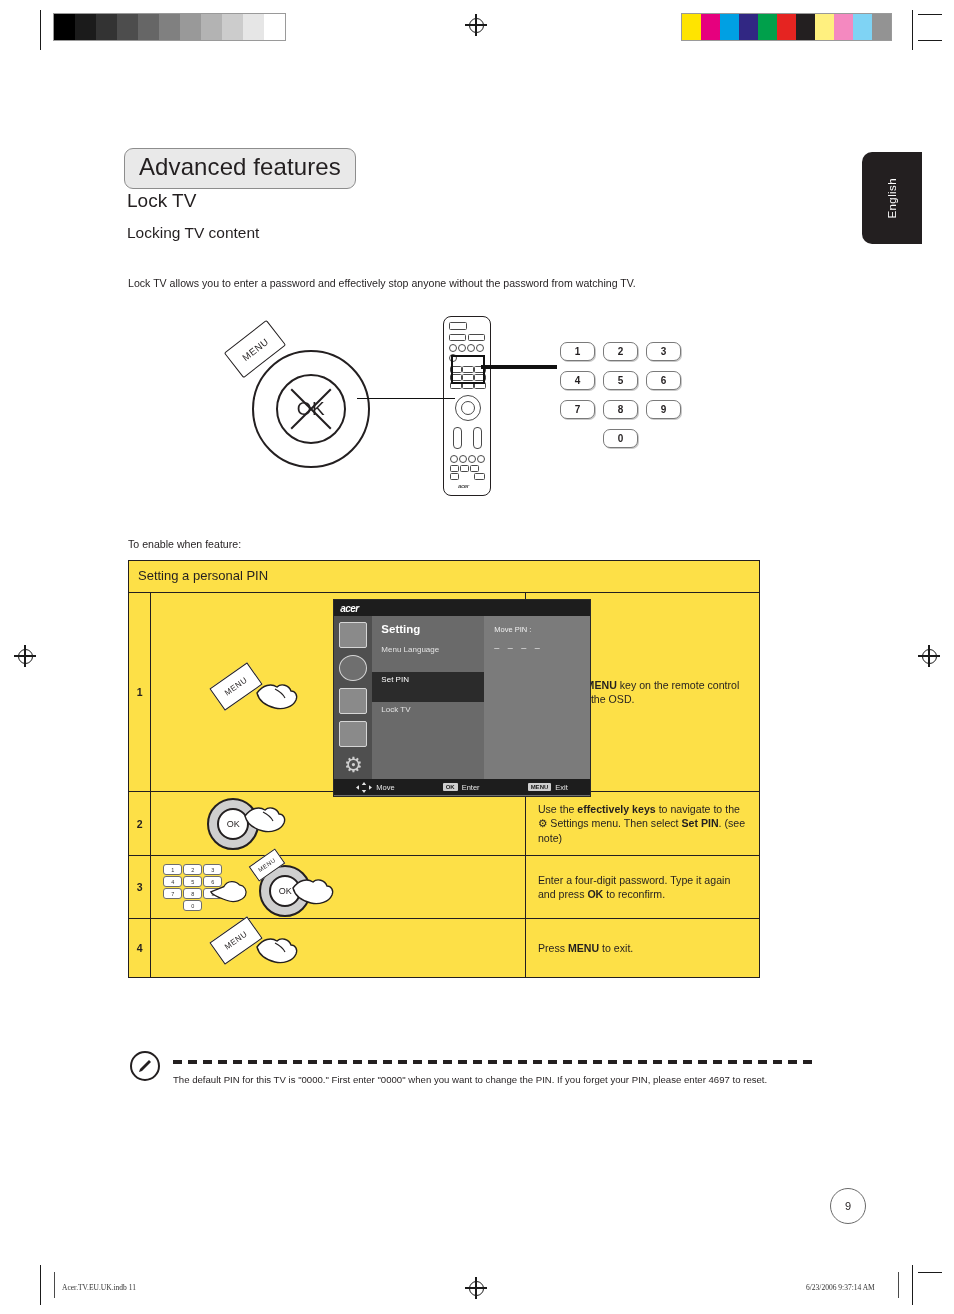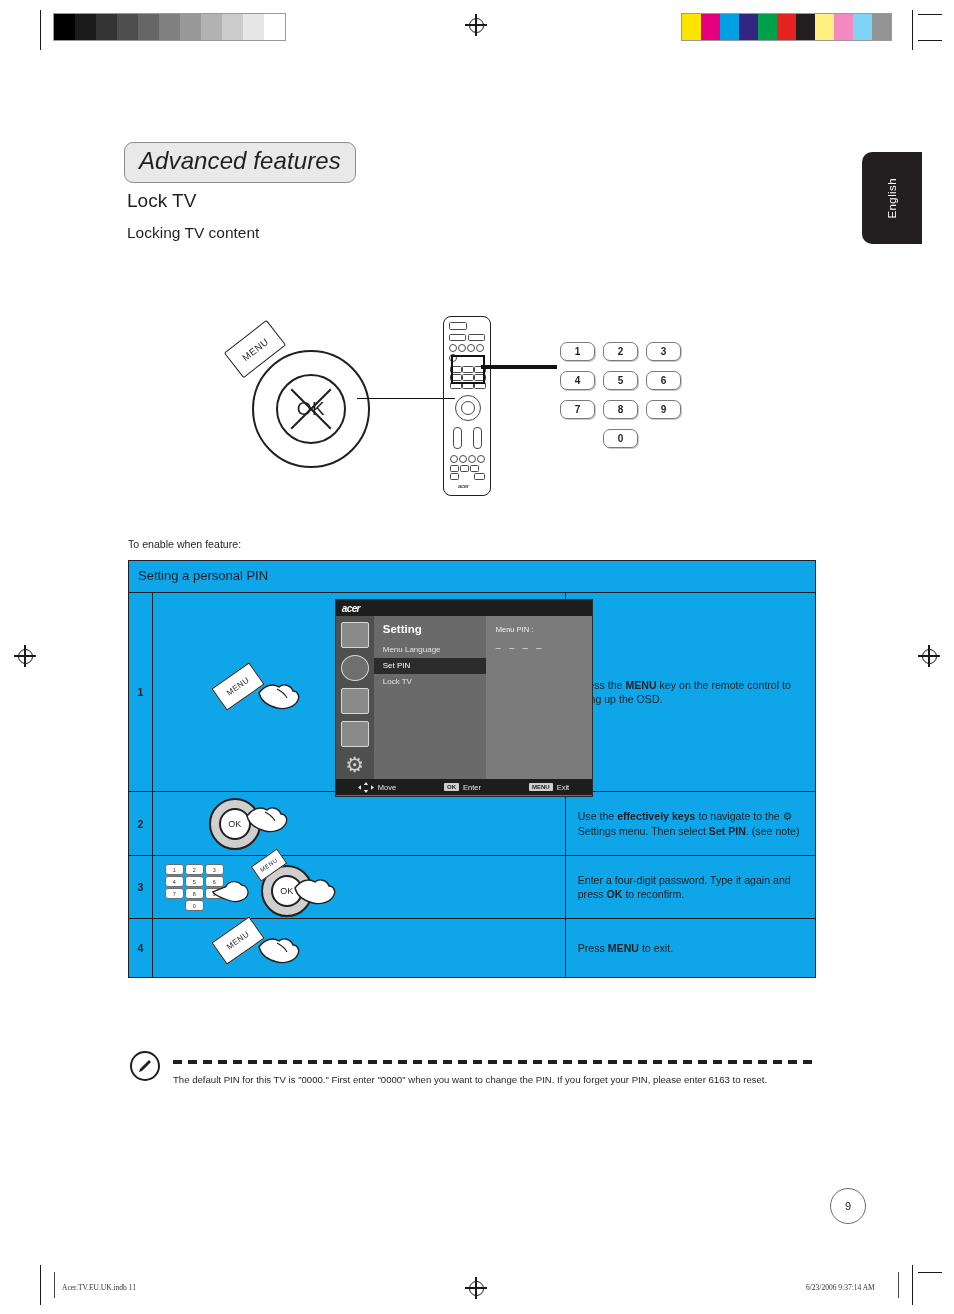--- a/index.html
+++ b/index.html
@@ -46,39 +46,39 @@
   .hlbox{position:absolute;left:451px;top:355px;width:30px;height:25px;border:2.4px solid #111;}
   .leadline{position:absolute;background:#111;}
   .acerlogo{position:absolute;font-size:6px;font-style:italic;font-weight:700;color:#555;letter-spacing:-.4px;}
 
   .keypad{position:absolute;left:560px;top:342px;width:120px;height:108px;}
   .key{position:absolute;width:33px;height:17px;border:1.3px solid #7a7a7a;border-radius:7px;background:#fff;
        display:flex;align-items:center;justify-content:center;font-size:10px;font-weight:700;color:#231f20;
        box-shadow:1px 1px 0 #c9c9c9;}
 
   
-  .tbl{position:absolute;left:128px;top:560px;width:688px;border:1.6px solid #231f20;border-collapse:collapse;background:#0ea5e9;}
+  .tbl{position:absolute;left:128px;top:560px;width:632px;border:1.6px solid #231f20;border-collapse:collapse;background:#fde047;}
   .tbl td{border:1px solid #231f20;vertical-align:middle;}
   .tbl .hdr{font-size:13px;padding:7px 9px 9px 9px;border-bottom:1.6px solid #231f20;}
   .cnum{width:22px;text-align:center;font-size:10.5px;font-weight:700;}
   .ctxt{font-size:10.6px;line-height:14.5px;padding:8px 12px;}
   .ctxt b{font-weight:700;}
 
   
   .osd{position:relative;width:256px;height:196px;background:#6e6e6e;margin:6px auto;border:1px solid #2a2a2a;}
   .osd .top{height:16px;background:#1d1d1d;display:flex;align-items:center;padding-left:6px;}
   .osd .top .lg{font-size:10px;font-style:italic;font-weight:700;color:#fff;letter-spacing:-.6px;}
   .osd .body{position:relative;height:163px;display:flex;}
   .osd .icons{width:38px;background:#4f4f4f;padding-top:6px;}
   .osd .ic{width:26px;height:24px;margin:0 auto 7px auto;background:#8a8a8a;border:1px solid #d6d6d6;border-radius:2px;}
   .osd .ic.round{border-radius:50%;background:#6f6f6f;}
   .osd .ic.gear{background:transparent;border:none;color:#cfcfcf;font-size:21px;line-height:22px;text-align:center;}
   .osd .mid{width:112px;background:#6a6a6a;padding:7px 0 0 0;}
   .osd .mid h4{margin:0 0 7px 9px;font-size:11.5px;color:#fff;font-weight:700;}
-  .osd .mi{font-size:8px;color:#e2e2e2;padding:3px 0 4px 9px;}
+  .osd .mi{font-size:8px;color:#e2e2e2;padding:3px 0 18px 9px;}
   .osd .mi.sel{background:#2b2b2b;color:#fff;}
   .osd .right{flex:1;background:#7b7b7b;padding:9px 0 0 10px;}
   .osd .right .lbl{font-size:7.5px;color:#f0f0f0;}
   .osd .right .dashes{margin-top:9px;font-size:9px;color:#e8e8e8;letter-spacing:3px;}
   .osd .bot{height:16px;background:#1d1d1d;display:flex;align-items:center;font-size:7.5px;color:#e6e6e6;}
   .osd .bot .seg{display:flex;align-items:center;gap:4px;}
   .osd .bot .seg.a{margin-left:22px;text-align:center;}
   .osd .bot .seg.b{margin-left:48px;}
   .osd .bot .seg.c{margin-left:48px;}
   .osd .kbtn{background:#cfcfcf;color:#1d1d1d;font-size:6px;font-weight:700;padding:1px 3px;border-radius:1px;}
@@ -166,23 +166,24 @@
       <i style="background: rgb(255, 240, 127);"></i>
       <i style="background: rgb(244, 137, 192);"></i>
       <i style="background: rgb(127, 211, 244);"></i>
       <i style="background: rgb(147, 147, 147);"></i>
     </div>
 
   <div class="langtab" style="left:862px;top:152px;width:60px;height:92px;">
     <span>English</span>
   </div>
 
-  <div class="chaptitle" style="left:124px;top:142px;font-style:italic;">Advanced features</div>
+  <div class="chaptitle" style="left:124px;top:148px;">Advanced features</div>
   <div class="h1" style="left:127px;top:190px;">Lock TV</div>
   <div class="h2" style="left:127px;top:224px;">Locking TV content</div>
+  <div class="para" style="left:128px;top:276px;width:680px;">Lock TV allows you to enter a password and effectively stop anyone without the password from watching TV.</div>
   <div class="para" style="left:128px;top:537px;width:400px;">To enable when feature:</div>
 
   <div class="diagram">
     <div class="dpad">
       <div class="ring"></div>
       <div class="spoke" style="transform:translate(-50%,0) rotate(45deg);"></div>
       <div class="spoke" style="transform:translate(-50%,0) rotate(135deg);"></div>
       <div class="spoke" style="transform:translate(-50%,0) rotate(225deg);"></div>
       <div class="spoke" style="transform:translate(-50%,0) rotate(315deg);"></div>
       <div class="inner">OK</div>
@@ -272,21 +273,21 @@
                 <div class="ic"></div>
                 <div class="ic gear">⚙</div>
               </div>
               <div class="mid">
                 <h4>Setting</h4>
                 <div class="mi">Menu Language</div>
                 <div class="mi sel">Set PIN</div>
                 <div class="mi">Lock TV</div>
               </div>
               <div class="right">
-                <div class="lbl">Menu PIN :</div>
+                <div class="lbl">Move PIN :</div>
                 <div class="dashes">– – – –</div>
               </div>
             </div>
             <div class="bot">
               <div class="seg a">
                 <svg width="16" height="11" viewBox="0 0 16 11">
                   <path d="M8 0 L10.2 3 H5.8 Z M8 11 L5.8 8 H10.2 Z M0 5.5 L3 3.3 V7.7 Z M16 5.5 L13 7.7 V3.3 Z" fill="#e6e6e6"></path>
                 </svg>
                 <span>Move</span>
               </div>
@@ -381,21 +382,21 @@
     </tr>
   </tbody>
     </table>
 
   <div class="noteicon">
     <svg width="18" height="18" viewBox="0 0 18 18">
       <path d="M3 15 L6 14 L15 5 L13 3 L4 12 Z" fill="#231f20"></path>
     </svg>
   </div>
   <div class="dashline"></div>
-  <div class="notetxt">The default PIN for this TV is "0000." First enter "0000" when you want to change the PIN. If you forget your PIN, please enter 6163 to reset.</div>
+  <div class="notetxt">The default PIN for this TV is "0000." First enter "0000" when you want to change the PIN. If you forget your PIN, please enter 4697 to reset.</div>
 
   <div class="pagenum">9</div>
 
   <div class="footline" style="left:54px;top:1272px;width:1px;height:26px;"></div>
   <div class="footline" style="left:898px;top:1272px;width:1px;height:26px;"></div>
   <div class="footer" style="left:62px;top:1283px;">Acer.TV.EU.UK.indb   11</div>
   <div class="footer" style="left:806px;top:1283px;">6/23/2006   9:37:14 AM</div>
 
 </div>
 

